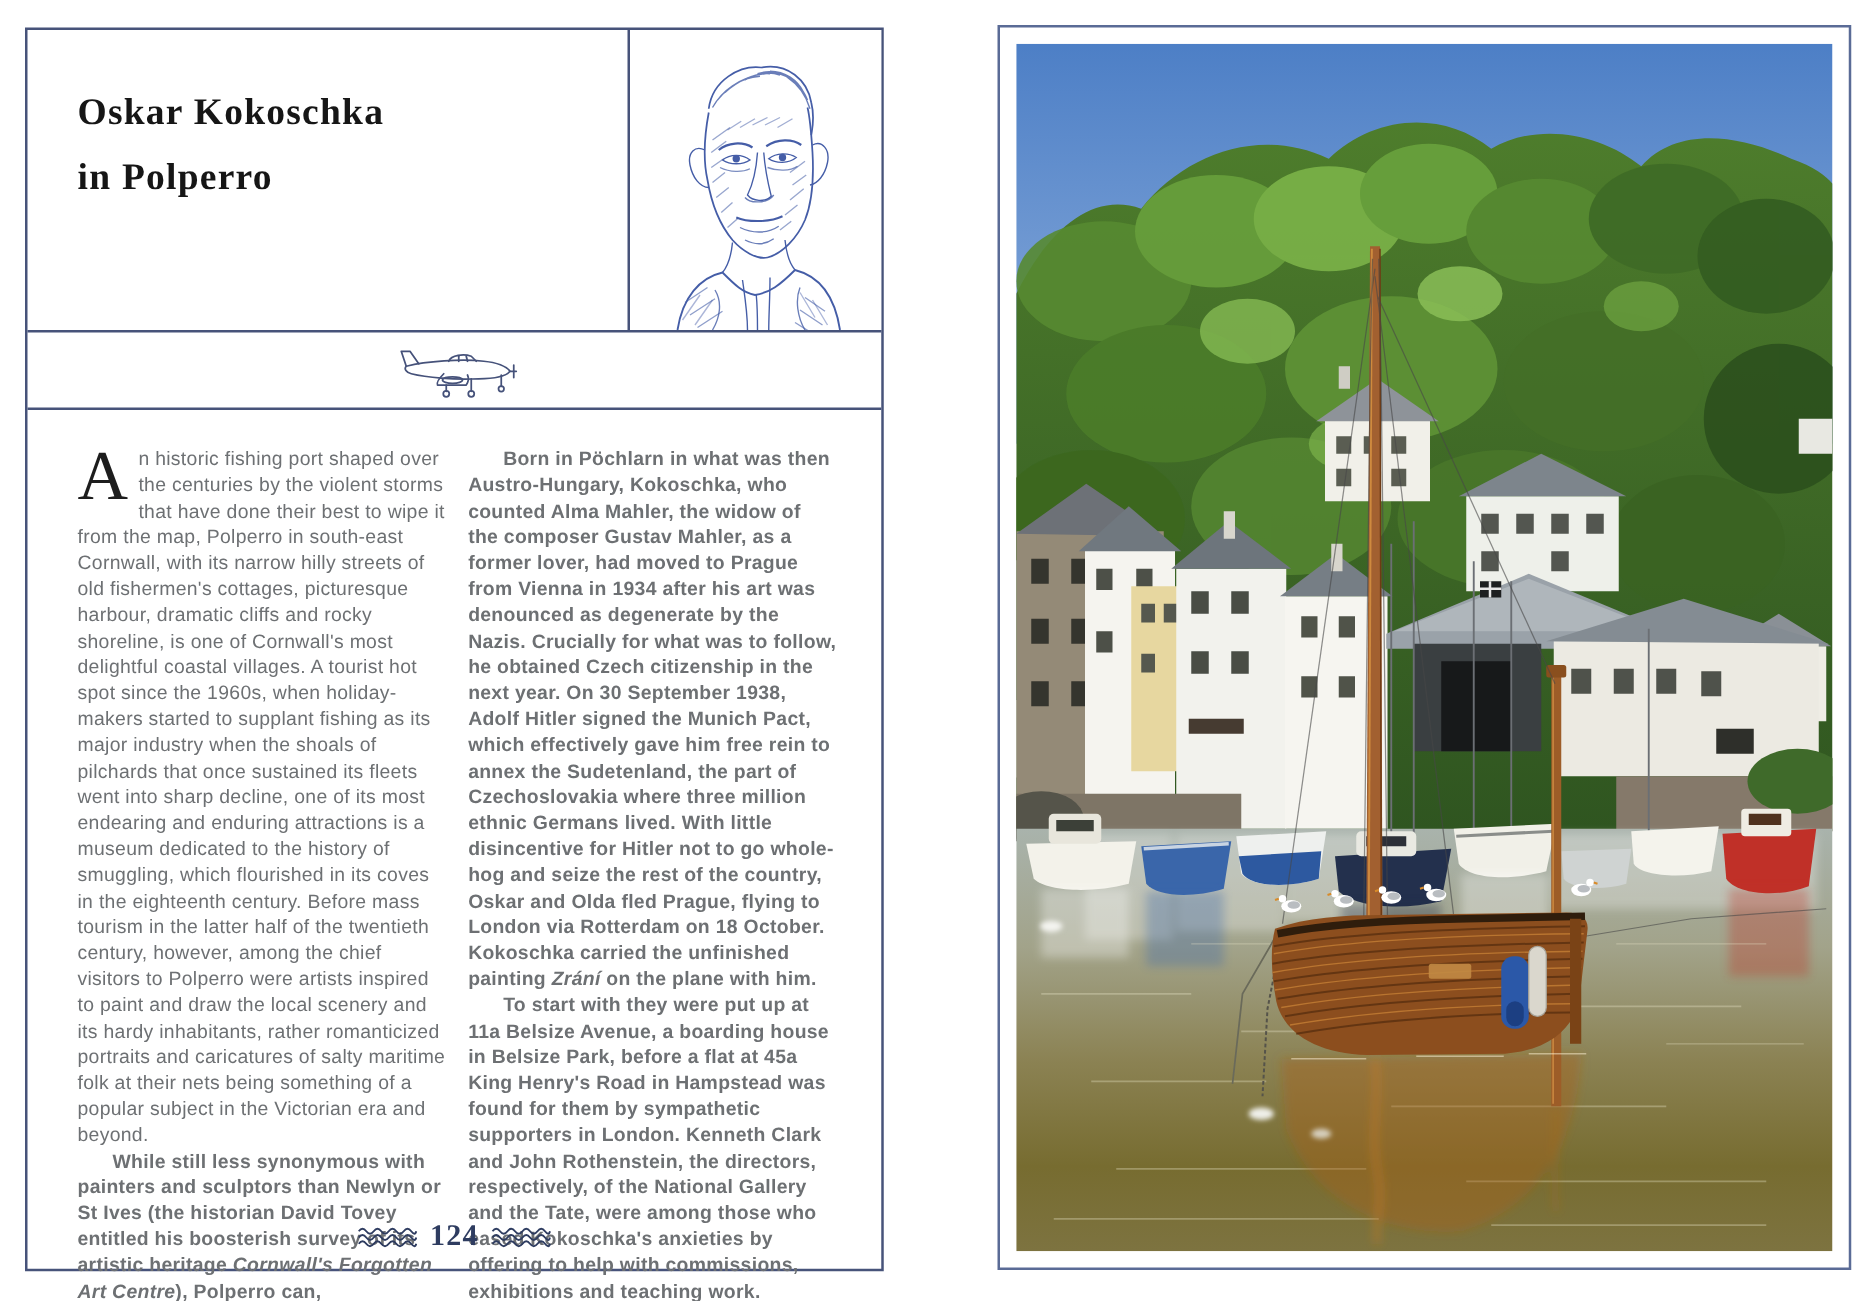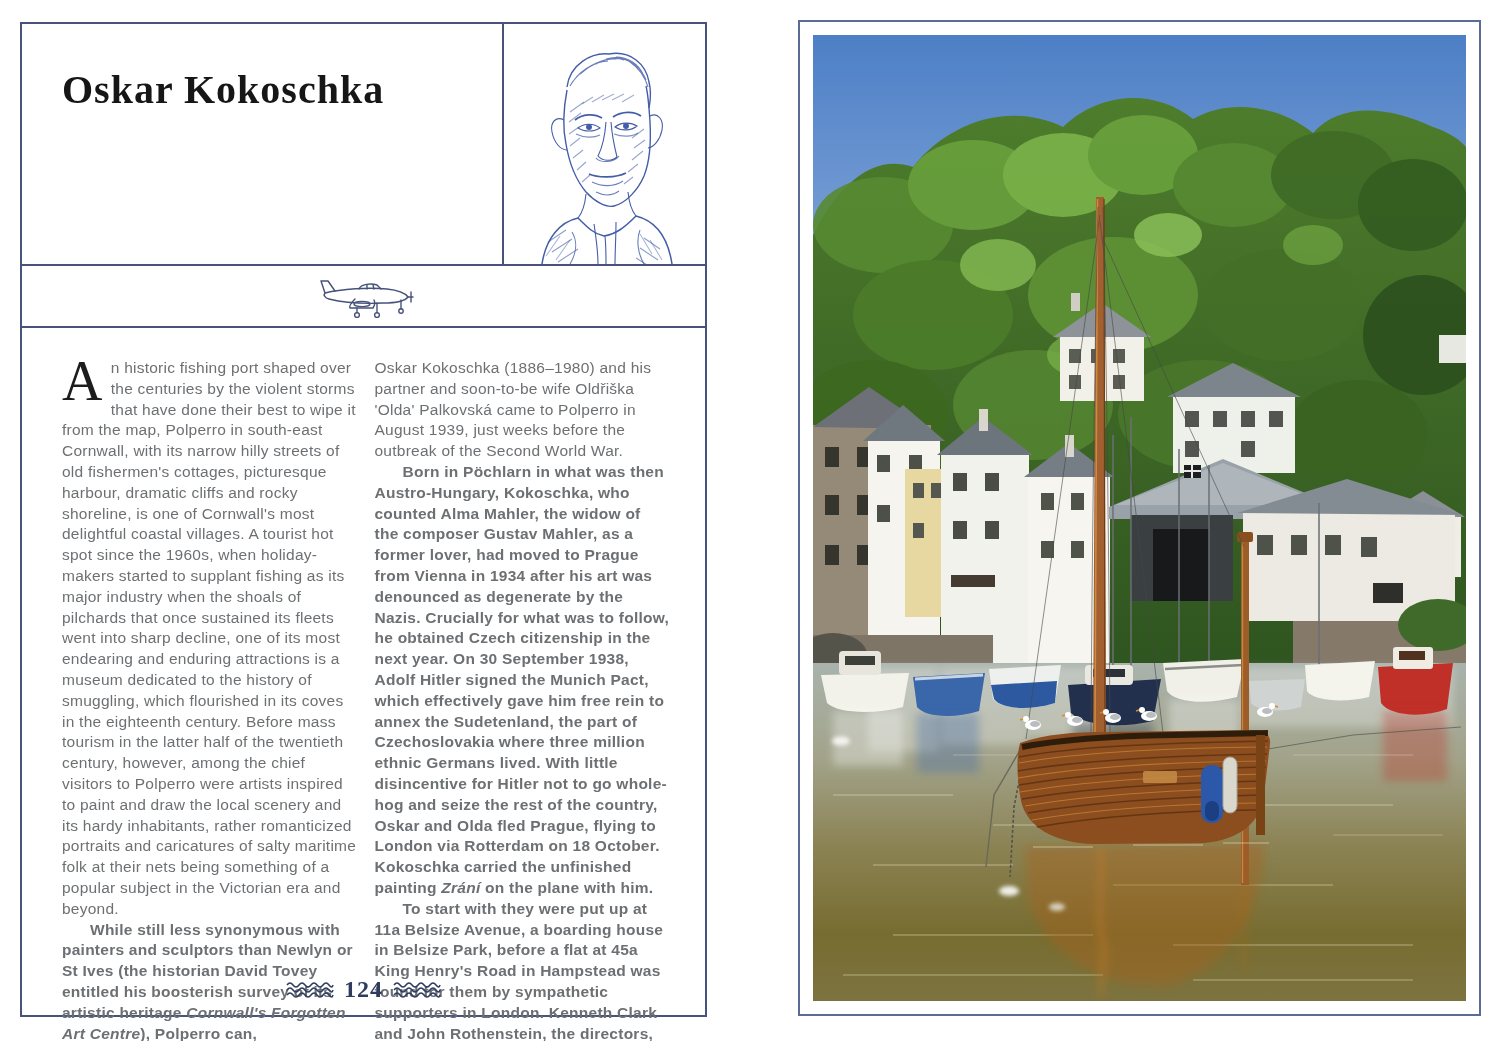--- a/index.html
+++ b/index.html
@@ -9,21 +9,21 @@
   }
   
   .page-left{
     position:absolute;left:20px;top:22px;width:687px;height:995px;
     border:2px solid #47537a;box-sizing:border-box;background:#fff;
   }
   .chapter-header{position:relative;height:240px;border-bottom:2px solid #47537a;}
   .chapter-title{
     margin:0;position:absolute;left:40px;top:40px;
     font-family:"Liberation Serif","DejaVu Serif",serif;
-    font-weight:700;font-size:40px;line-height:52px;letter-spacing:1px;color:#161616;
+    font-weight:700;font-size:30px;line-height:52px;letter-spacing:1px;color:#161616;
   }
   .chapter-title span{display:block;}
   .portrait-box{
     position:absolute;right:0;top:0;width:203px;height:240px;
     border-left:2px solid #47537a;box-sizing:border-box;
     display:flex;align-items:flex-end;justify-content:center;background:#fff;
   }
   .plane-band{
     height:60px;border-bottom:2px solid #47537a;
     display:flex;align-items:center;justify-content:center;
@@ -58,20 +58,21 @@
   .photo-frame svg{display:block;width:100%;height:100%;}
 </style>
 </head>
 <body>
 
 <section class="page-left">
 
   <header class="chapter-header">
     <h1 class="chapter-title">
       <span>Oskar Kokoschka</span>
+      <span>in Polperro</span>
     </h1>
 
     <div class="portrait-box">
 
       <svg width="185" height="222" viewBox="0 0 185 222" fill="none" stroke="#3b55a3">
         <g stroke-width="1.1" opacity="0.95">
 
           <path d="M55,45 C58,22 80,10 97,12 C118,8 134,22 137,40 C140,52 138,60 137,66" stroke-width="1.4"></path>
           <path d="M58,44 C66,30 80,20 96,19 M62,38 C72,26 86,18 100,17 M68,32 C78,23 92,16 104,17 M74,27 C86,19 100,14 112,18 M84,22 C96,15 110,14 120,21 M94,17 C106,13 118,17 126,26 M104,15 C116,15 126,22 131,32 M112,17 C122,20 130,28 134,38 M118,20 C127,26 133,35 136,45" opacity="0.8"></path>
 
@@ -131,21 +132,20 @@
       <path d="M97,24 L102,24 M100,19 L100,29"></path>
     </svg>
   </div>
 
   <div class="body-columns">
     <div class="col">
         <p><span class="dropcap">A</span><span>n historic fishing port shaped over the centuries by the violent storms that have done their best to wipe it from the map, Polperro in south-east Cornwall, with its narrow hilly streets of old fishermen's cottages, picturesque harbour, dramatic cliffs and rocky shoreline, is one of Cornwall's most delightful coastal villages. A tourist hot spot since the 1960s, when holiday-makers started to supplant fishing as its major industry when the shoals of pilchards that once sustained its fleets went into sharp decline, one of its most endearing and enduring attractions is a museum dedicated to the history of smuggling, which flourished in its coves in the eighteenth century. Before mass tourism in the latter half of the twentieth century, however, among the chief visitors to Polperro were artists inspired to paint and draw the local scenery and its hardy inhabitants, rather romanticized portraits and caricatures of salty maritime folk at their nets being something of a popular subject in the Victorian era and beyond.</span></p>
         <p class="indent"><span>While still less synonymous with painters and sculptors than Newlyn or St Ives (the historian David Tovey entitled his boosterish survey of its artistic heritage </span><i>Cornwall's Forgotten Art Centre</i><span>), Polperro can, nevertheless, claim one of the giants of European Expressionism as a one-time resident. The Austrian artist, poet, playwright and political activist</span></p>
       </div>
     <div class="col">
-        <p><span>Oskar Kokoschka (1886–1980) and his partner and soon-to-be wife Oldřiška 'Olda' Palkovská came to Polperro in August 1939, just weeks before the outbreak of the Second World War.</span></p>
         <p class="indent"><span>Born in Pöchlarn in what was then Austro-Hungary, Kokoschka, who counted Alma Mahler, the widow of the composer Gustav Mahler, as a former lover, had moved to Prague from Vienna in 1934 after his art was denounced as degenerate by the Nazis. Crucially for what was to follow, he obtained Czech citizenship in the next year. On 30 September 1938, Adolf Hitler signed the Munich Pact, which effectively gave him free rein to annex the Sudetenland, the part of Czechoslovakia where three million ethnic Germans lived. With little disincentive for Hitler not to go whole-hog and seize the rest of the country, Oskar and Olda fled Prague, flying to London via Rotterdam on 18 October. Kokoschka carried the unfinished painting </span><i>Zrání</i><span> on the plane with him.</span></p>
         <p class="indent"><span>To start with they were put up at 11a Belsize Avenue, a boarding house in Belsize Park, before a flat at 45a King Henry's Road in Hampstead was found for them by sympathetic supporters in London. Kenneth Clark and John Rothenstein, the directors, respectively, of the National Gallery and the Tate, were among those who eased Kokoschka's anxieties by offering to help with commissions, exhibitions and teaching work.</span></p>
       </div>
   </div>
 
   <footer class="page-footer">
     <svg width="48" height="18" viewBox="0 0 48 18" fill="none" stroke="#2e3c60" stroke-width="1.5">
       <path d="M1,4 Q4,0 7,4 T13,4 T19,4 T25,4 T31,4 T37,4 T43,4 T47,4"></path>
       <path d="M1,9 Q4,5 7,9 T13,9 T19,9 T25,9 T31,9 T37,9 T43,9 T47,9"></path>
       <path d="M1,14 Q4,10 7,14 T13,14 T19,14 T25,14 T31,14 T37,14 T43,14 T47,14"></path>

